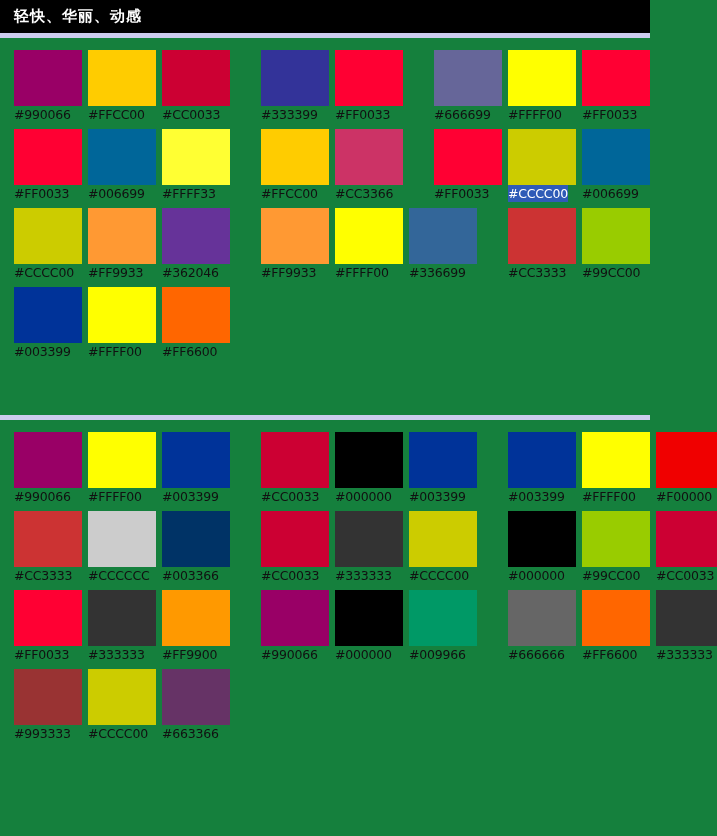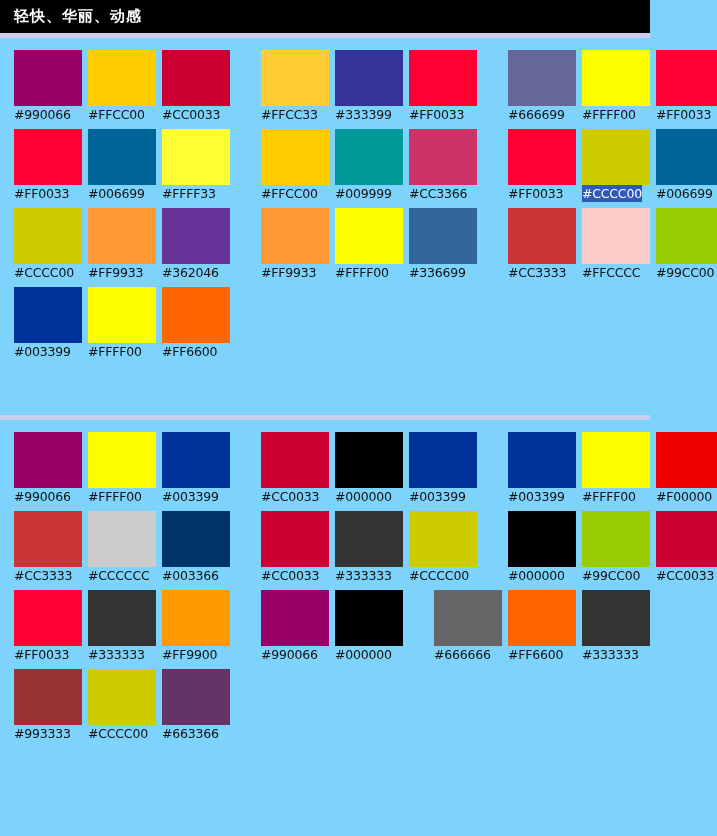--- a/index.html
+++ b/index.html
@@ -11,21 +11,21 @@
     width: 717px;
     height: 836px;
     overflow: hidden;
     font-family: "Liberation Sans", "DejaVu Sans", sans-serif;
   }
 
   .page {
     width: 717px;
     height: 836px;
     position: relative;
-    background: #7dd3fc;
+    background: #15803d;
   }
 
   
   .section { position: relative; }
   .section.first { padding-top: 0; }
 
   .section-header {
     width: 650px;
     height: 33px;
     background: #000000;
@@ -111,24 +111,20 @@
                 <div class="swatch-chip" style="background: rgb(255, 204, 0);"></div>
                 <div class="swatch-label">#FFCC00</div>
               </div>
               <div class="swatch-cell">
                 <div class="swatch-chip" style="background: rgb(204, 0, 51);"></div>
                 <div class="swatch-label">#CC0033</div>
               </div>
             </div>
             <div class="palette-group">
               <div class="swatch-cell">
-                <div class="swatch-chip" style="background: rgb(255, 204, 51);"></div>
-                <div class="swatch-label">#FFCC33</div>
-              </div>
-              <div class="swatch-cell">
                 <div class="swatch-chip" style="background: rgb(51, 51, 153);"></div>
                 <div class="swatch-label">#333399</div>
               </div>
               <div class="swatch-cell">
                 <div class="swatch-chip" style="background: rgb(255, 0, 51);"></div>
                 <div class="swatch-label">#FF0033</div>
               </div>
             </div>
             <div class="palette-group">
               <div class="swatch-cell">
@@ -159,24 +155,20 @@
                 <div class="swatch-chip" style="background: rgb(255, 255, 51);"></div>
                 <div class="swatch-label">#FFFF33</div>
               </div>
             </div>
             <div class="palette-group">
               <div class="swatch-cell">
                 <div class="swatch-chip" style="background: rgb(255, 204, 0);"></div>
                 <div class="swatch-label">#FFCC00</div>
               </div>
               <div class="swatch-cell">
-                <div class="swatch-chip" style="background: rgb(0, 153, 153);"></div>
-                <div class="swatch-label">#009999</div>
-              </div>
-              <div class="swatch-cell">
                 <div class="swatch-chip" style="background: rgb(204, 51, 102);"></div>
                 <div class="swatch-label">#CC3366</div>
               </div>
             </div>
             <div class="palette-group">
               <div class="swatch-cell">
                 <div class="swatch-chip" style="background: rgb(255, 0, 51);"></div>
                 <div class="swatch-label">#FF0033</div>
               </div>
               <div class="swatch-cell">
@@ -215,24 +207,20 @@
               </div>
               <div class="swatch-cell">
                 <div class="swatch-chip" style="background: rgb(51, 102, 153);"></div>
                 <div class="swatch-label">#336699</div>
               </div>
             </div>
             <div class="palette-group">
               <div class="swatch-cell">
                 <div class="swatch-chip" style="background: rgb(204, 51, 51);"></div>
                 <div class="swatch-label">#CC3333</div>
-              </div>
-              <div class="swatch-cell">
-                <div class="swatch-chip" style="background: rgb(255, 204, 204);"></div>
-                <div class="swatch-label">#FFCCCC</div>
               </div>
               <div class="swatch-cell">
                 <div class="swatch-chip" style="background: rgb(153, 204, 0);"></div>
                 <div class="swatch-label">#99CC00</div>
               </div>
             </div>
           </div>
           <div class="palette-row">
             <div class="palette-group">
               <div class="swatch-cell">
@@ -360,20 +348,24 @@
             </div>
             <div class="palette-group">
               <div class="swatch-cell">
                 <div class="swatch-chip" style="background: rgb(153, 0, 102);"></div>
                 <div class="swatch-label">#990066</div>
               </div>
               <div class="swatch-cell">
                 <div class="swatch-chip" style="background: rgb(0, 0, 0);"></div>
                 <div class="swatch-label">#000000</div>
               </div>
+              <div class="swatch-cell">
+                <div class="swatch-chip" style="background: rgb(0, 153, 102);"></div>
+                <div class="swatch-label">#009966</div>
+              </div>
             </div>
             <div class="palette-group">
               <div class="swatch-cell">
                 <div class="swatch-chip" style="background: rgb(102, 102, 102);"></div>
                 <div class="swatch-label">#666666</div>
               </div>
               <div class="swatch-cell">
                 <div class="swatch-chip" style="background: rgb(255, 102, 0);"></div>
                 <div class="swatch-label">#FF6600</div>
               </div>

